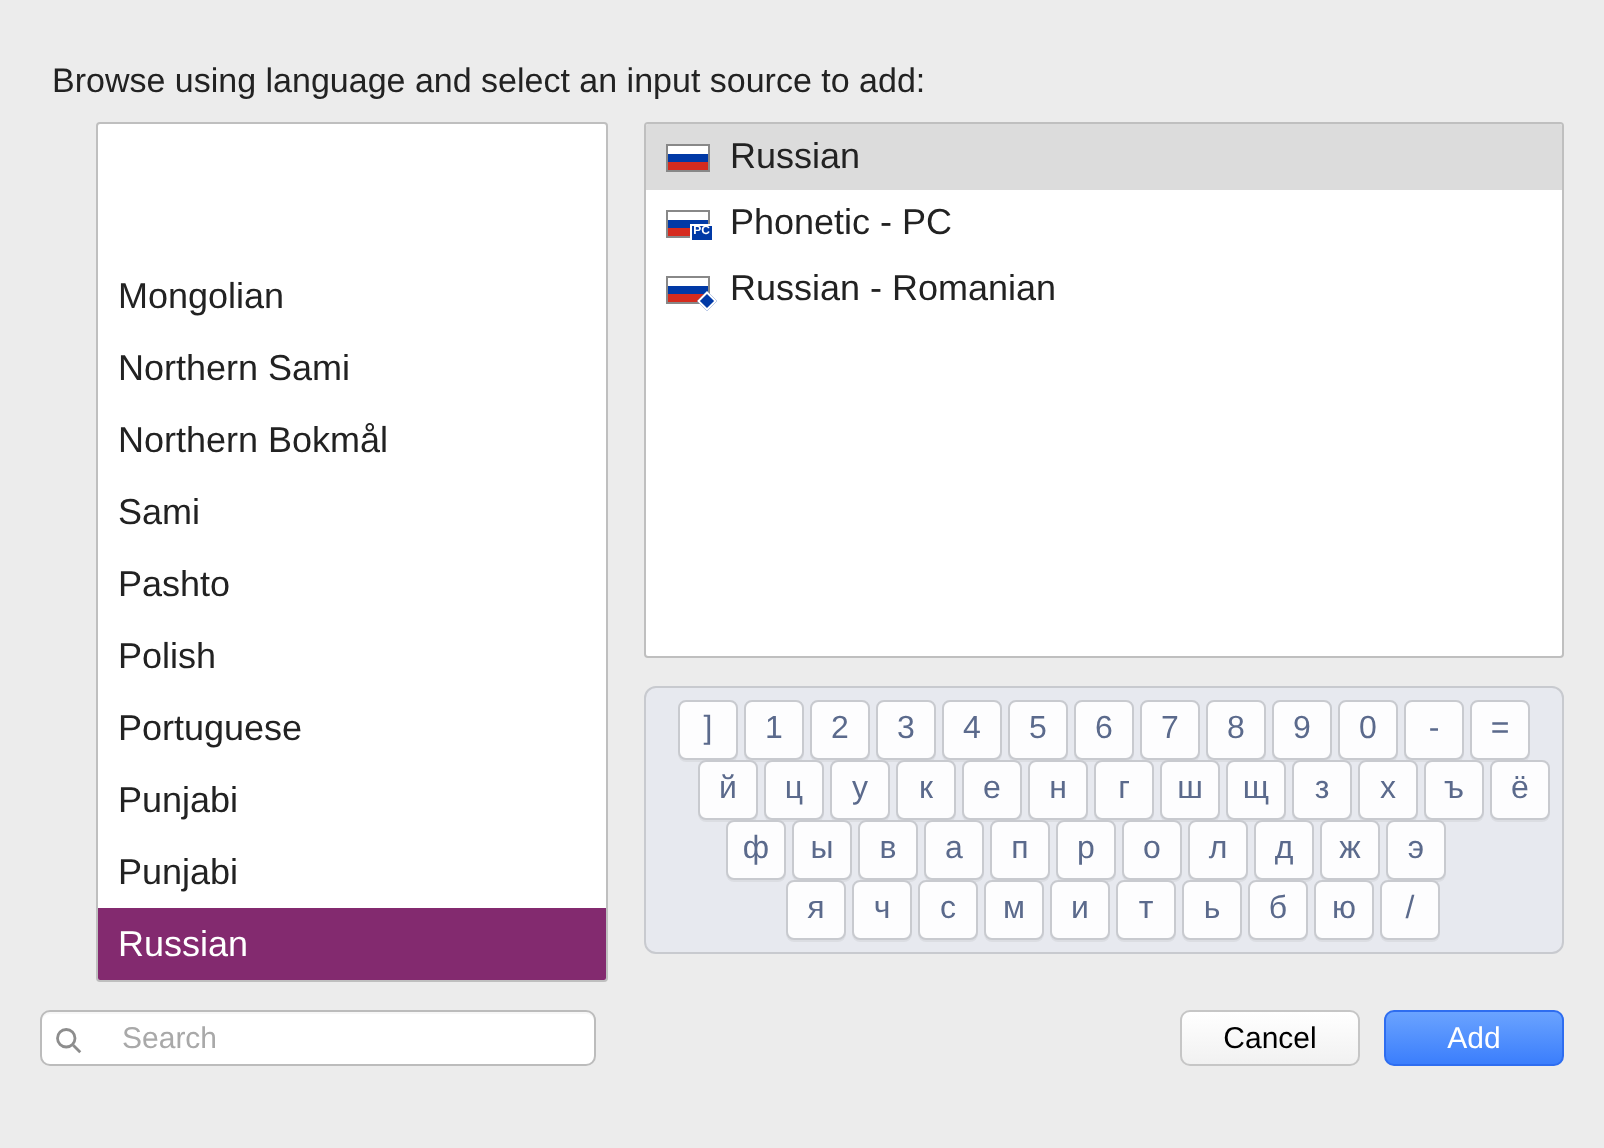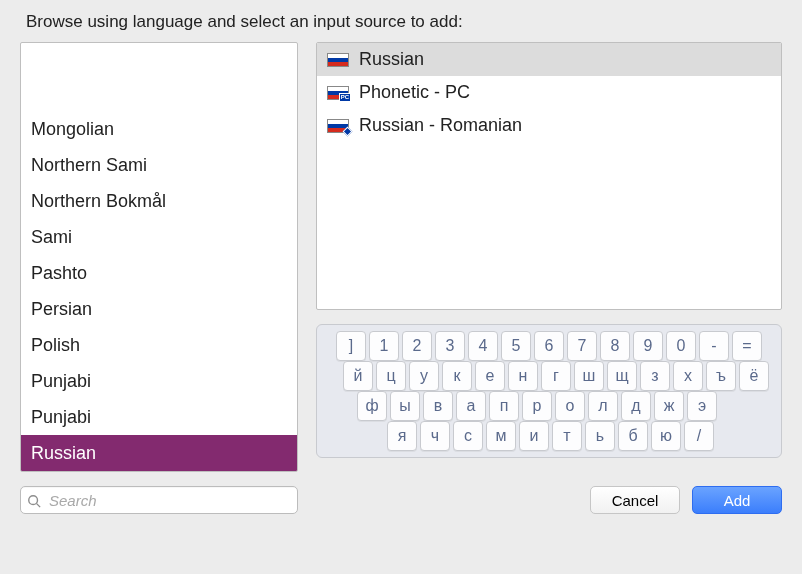--- a/index.html
+++ b/index.html
@@ -13,33 +13,35 @@
     color: #222;
   }
   .dialog {
     padding: 12px 20px 18px 20px;
   }
   .instruction {
     font-size: 17px;
     color: #222;
     margin-bottom: 10px;
     padding-left: 6px;
+    margin-top: 19px;
   }
   .columns {
     display: flex;
     gap: 18px;
   }
   .lang-panel {
     width: 278px;
     height: 430px;
     background: #fff;
     border: 1px solid #bfbfbf;
     border-radius: 2px;
     overflow: hidden;
     position: relative;
+    margin-left: 28px;
   }
   .lang-list {
     position: absolute;
     left:0; right:0; bottom:0;
     display: flex;
     flex-direction: column;
   }
   .lang-item {
     padding: 7px 10px 7px 10px;
     font-size: 18px;
@@ -150,26 +152,25 @@
   }
   .search-wrap {
     position: relative;
     width: 278px;
   }
   .search-input {
     width: 100%;
     height: 28px;
     border: 1px solid #bcbcbc;
     border-radius: 5px;
-    padding: 2px 8px 2px 28px;
+    padding: 2px 8px 2px 40px;
     font-size: 15px;
     background: #fff;
     color: #333;
     box-shadow: inset 0 1px 0 rgba(0,0,0,0.03);
-    font-style: italic;
   }
   .search-input::placeholder { color:#a9a9a9; }
   .search-icon {
     position:absolute;
     left:7px; top:50%;
     transform: translateY(-50%);
     width:14px; height:14px;
     color:#8d8d8d;
   }
   .spacer { flex:1; }
@@ -199,22 +200,22 @@
 
   <div class="columns">
 
     <div class="lang-panel">
       <div class="lang-list" id="lang-list">
           <div class="lang-item cut"><span>Mongolian</span></div>
           <div class="lang-item"><span>Northern Sami</span></div>
           <div class="lang-item"><span>Northern Bokmål</span></div>
           <div class="lang-item"><span>Sami</span></div>
           <div class="lang-item"><span>Pashto</span></div>
-          <div class="lang-item"><span>Persian</span></div>
           <div class="lang-item"><span>Polish</span></div>
+          <div class="lang-item"><span>Portuguese</span></div>
           <div class="lang-item"><span>Punjabi</span></div>
           <div class="lang-item"><span>Punjabi</span></div>
           <div class="lang-item selected"><span>Russian</span></div>
         </div>
     </div>
 
     <div class="right-col">
 
       <div class="source-panel">
         <div id="source-list">

